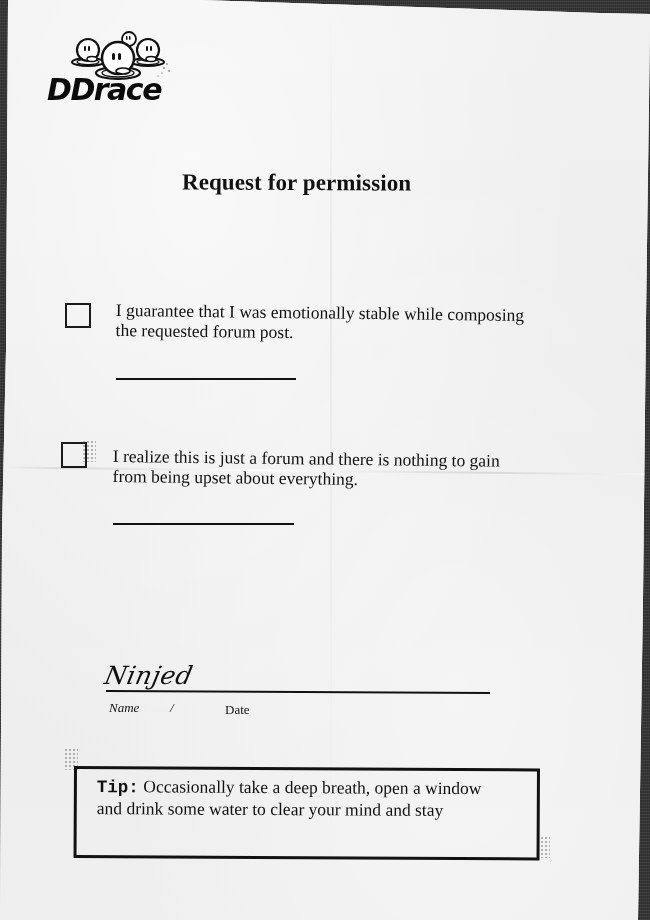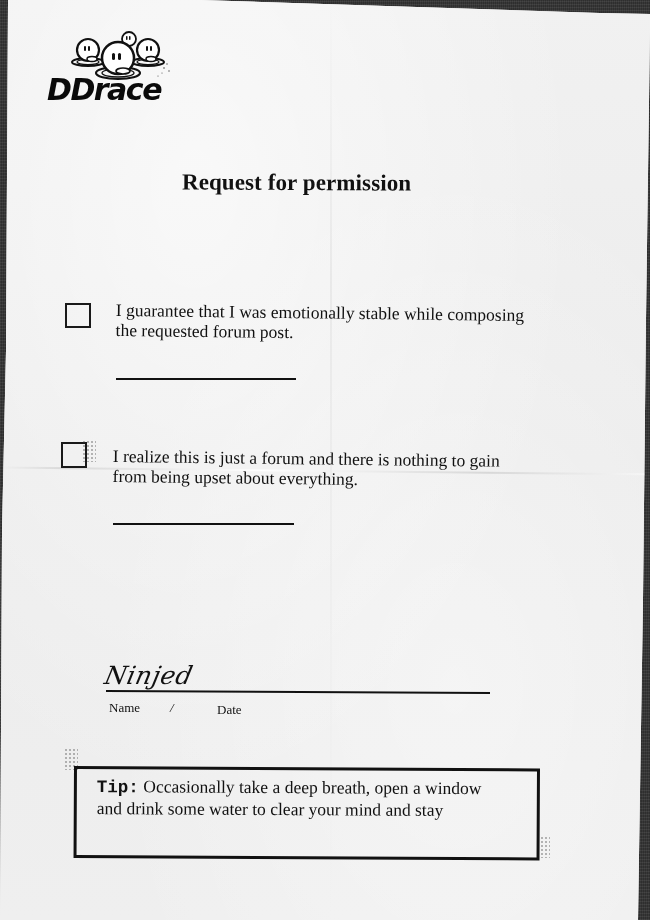--- a/index.html
+++ b/index.html
@@ -134,23 +134,23 @@
       transform: rotate(0.3deg);
       transform-origin: left;
     }
     .sig-labels {
       position: absolute;
       left: 109px; top: 700px;
       font-size: 13px;
       color: #111;
     }
     .sig-labels span { position: absolute; white-space: nowrap; }
-    .sig-name { left: 0; }
+    .sig-name { left: 0; font-style: italic; }
     .sig-slash { left: 61px; font-style: italic; }
-    .sig-date { left: 108px; top: 2px; }
+    .sig-date { left: 116px; top: 2px; }
 
     
     .tip-box {
       position: absolute;
       left: 74px; top: 766px;
       width: 466px; height: 92px;
       border: 3px solid #111;
       box-sizing: border-box;
       transform: rotate(0.3deg);
       transform-origin: left top;

